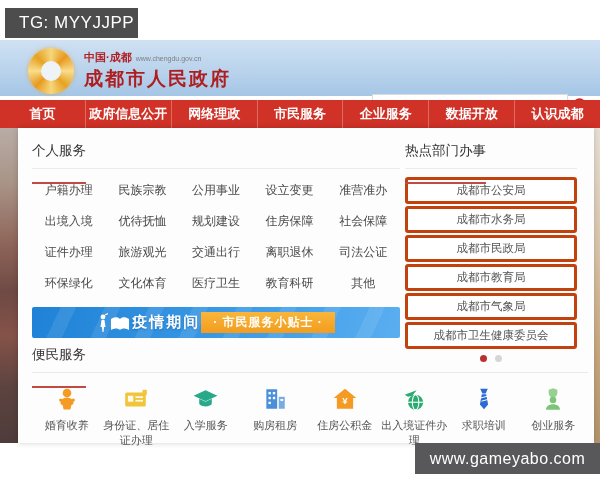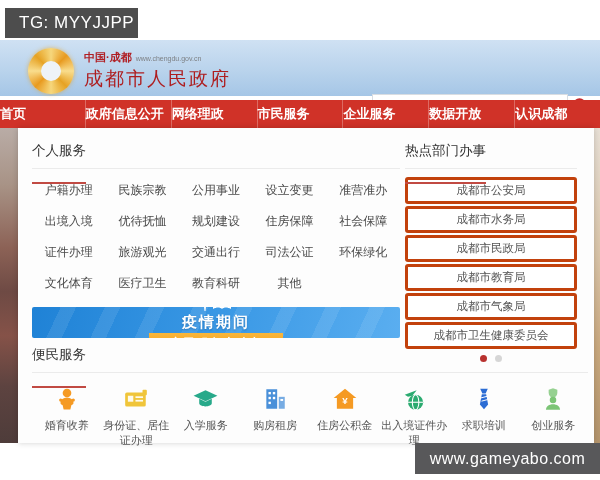--- a/index.html
+++ b/index.html
@@ -16,56 +16,56 @@
     background:linear-gradient(180deg,#cfe1f3 0%,#b9d3ec 55%,#a5c6e6 100%);}
   .logo-wrap{left:28px;top:8px;display:flex;align-items:center;}
   .logo-icon{width:46px;height:46px;border-radius:50%;position:relative;
     background:conic-gradient(#f6d77c,#e89a1f,#f9dd8d,#e6a223,#f6d77c,#e89a1f,#f9dd8d,#e6a223,#f6d77c);
     box-shadow:0 0 4px rgba(230,160,30,.6);}
   .logo-icon::after{content:"";position:absolute;inset:13px;border-radius:50%;background:#eef3f8;}
   .logo-text{margin-left:10px;}
   .logo-line1{display:flex;align-items:baseline;gap:4px;}
   .logo-zh{color:#b01f24;font-weight:bold;font-size:11px;}
   .logo-url{color:#7d8084;font-size:7px;}
-  .site-title{color:#ae1e20;font-weight:normal;font-size:19px;letter-spacing:2px;
+  .site-title{color:#ae1e20;font-weight:bold;font-size:19px;letter-spacing:2px;
     font-family:"Liberation Serif","DejaVu Serif",serif;margin-top:1px;}
 
   .search-box{left:372px;top:54px;width:196px;height:23px;background:#fff;border:1px solid #d9dde2;
     box-sizing:border-box;display:flex;align-items:center;padding:0 6px;}
   .search-input{border:none;outline:none;width:100%;font-size:9.5px;color:#333;background:transparent;}
   .search-input::placeholder{color:#a9adb3;}
   .search-btn{left:570px;top:55px;width:22px;height:22px;display:flex;align-items:center;justify-content:center;cursor:pointer;}
   .hotwords{left:373px;top:81px;width:220px;font-size:9.5px;color:#3c3f44;display:flex;white-space:nowrap;}
   .hotword{color:#3c3f44;margin-right:4px;padding-right:5px;border-right:1px solid #8a8d92;cursor:pointer;}
   .hotword:last-child{border-right:none;margin-right:0;padding-right:0;}
   .hotwords-label{margin-right:2px;}
 
   
   .nav{left:0;top:100px;width:600px;height:28px;background:#d03228;display:flex;}
-  .nav-item{flex:1;color:#fff;font-size:13px;font-weight:bold;line-height:28px;
+  .nav-item{flex:1;color:#fff;font-size:13px;font-weight:bold;text-align:center;line-height:28px;
     border-right:1px solid rgba(255,255,255,.28);cursor:pointer;white-space:nowrap;}
   .nav-item:last-child{border-right:none;}
 
   
   .main-bg{left:0;top:128px;width:600px;height:315px;
     background:linear-gradient(180deg,#b9aca6 0%,#a89386 18%,#8c6256 38%,#6e4a44 52%,#855248 66%,#5d4340 82%,#4e3c3a 100%);}
   .main-bg::after{content:"";position:absolute;right:0;top:0;width:10px;height:100%;
     background:linear-gradient(180deg,#e8e0d6 0%,#d9c4a8 40%,#c9a87e 70%,#b3946c 100%);}
   .panel{left:18px;top:128px;width:576px;height:315px;background:#fdfdfd;box-shadow:0 0 6px rgba(0,0,0,.18);}
 
   .sec-title{font-size:13.5px;color:#333;border-bottom:1px solid #ebebeb;padding-bottom:8px;}
   .sec-title > span{border-bottom:2px solid #c14a43;padding-bottom:24px;}
 
   .left-col{left:14px;top:14px;width:368px;}
   .links-grid{display:grid;grid-template-columns:repeat(5,1fr);margin-top:6px;}
   .grid-link{height:31px;line-height:31px;text-align:center;font-size:12px;color:#4a4a4a;cursor:pointer;white-space:nowrap;}
 
   .banner{margin-top:8px;height:31px;border-radius:2px;display:flex;align-items:center;justify-content:center;gap:1px;cursor:pointer;
     background:linear-gradient(100deg,#1f82d6 0%,#3c9ae6 45%,#57ace f 100%);
-    background:linear-gradient(100deg,#1f82d6 0%,#3c9ae6 55%,#5aaef0 100%);position:relative;overflow:hidden;flex-direction:column;}
+    background:linear-gradient(100deg,#1f82d6 0%,#3c9ae6 55%,#5aaef0 100%);position:relative;overflow:hidden;}
   .banner::before{content:"";position:absolute;inset:0;
     background:repeating-linear-gradient(115deg,rgba(255,255,255,0) 0 26px,rgba(255,255,255,.09) 26px 40px);}
   .banner-title{color:#fff;font-weight:bold;font-size:15px;letter-spacing:2px;text-shadow:0 1px 2px rgba(0,60,120,.4);z-index:1;}
   .banner-pill{background:linear-gradient(180deg,#f9b63a,#f29c1e);color:#fff;font-weight:bold;font-size:12px;
     border-radius:0;padding:2px 12px;letter-spacing:1px;z-index:1;}
   .banner-figure{z-index:1;display:flex;align-items:center;}
 
   .right-col{left:387px;top:14px;width:172px;}
   .dept-list{margin-top:8px;}
   .dept-btn{height:21px;line-height:21px;margin-bottom:2px;border:3px solid #c2410c;border-radius:3px;
@@ -145,20 +145,21 @@
         <div class="grid-link">设立变更</div>
         <div class="grid-link">准营准办</div>
         <div class="grid-link">出境入境</div>
         <div class="grid-link">优待抚恤</div>
         <div class="grid-link">规划建设</div>
         <div class="grid-link">住房保障</div>
         <div class="grid-link">社会保障</div>
         <div class="grid-link">证件办理</div>
         <div class="grid-link">旅游观光</div>
         <div class="grid-link">交通出行</div>
+        <div class="grid-link">离职退休</div>
         <div class="grid-link">司法公证</div>
         <div class="grid-link">环保绿化</div>
         <div class="grid-link">文化体育</div>
         <div class="grid-link">医疗卫生</div>
         <div class="grid-link">教育科研</div>
         <div class="grid-link">其他</div>
       </div>
     <div class="banner">
       <span class="banner-figure">
         <svg width="34" height="20" viewBox="0 0 34 20">

